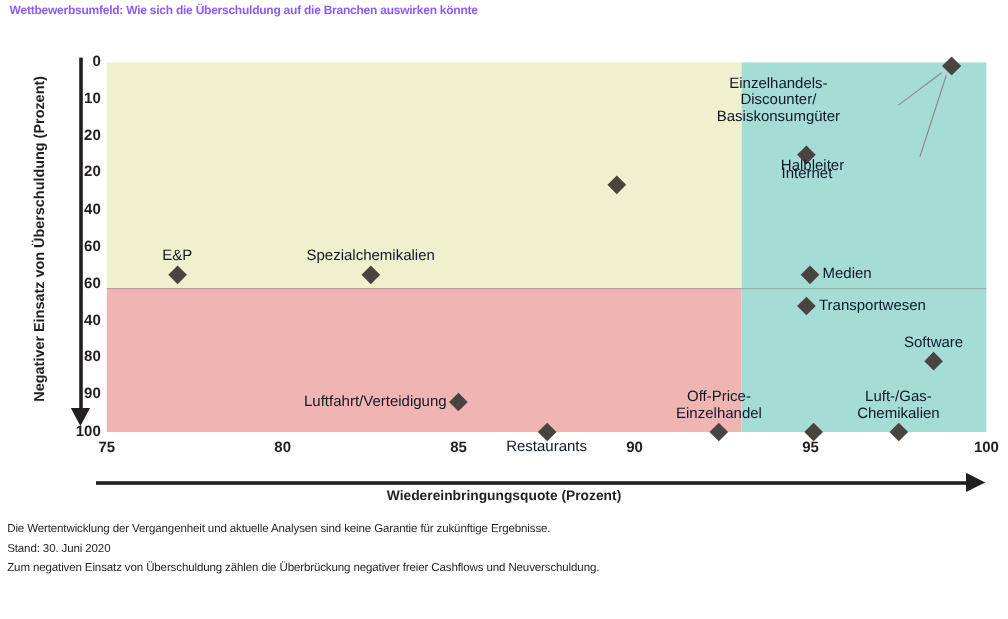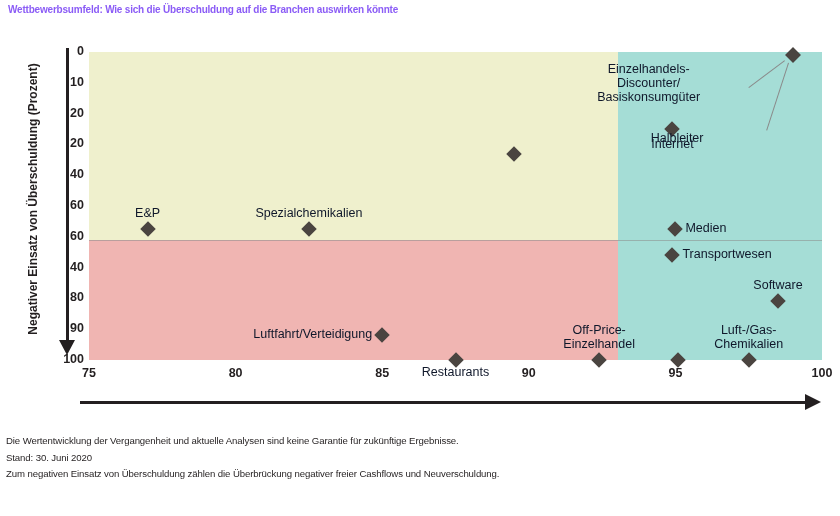--- a/index.html
+++ b/index.html
@@ -102,20 +102,21 @@
       <div class="ytick" style="top: 198px;">60</div>
       <div class="ytick" style="top: 228.8px;">60</div>
       <div class="ytick" style="top: 259.6px;">40</div>
       <div class="ytick" style="top: 290.4px;">80</div>
       <div class="ytick" style="top: 321.2px;">90</div>
       <div class="ytick" style="top: 352px;">100</div>
     </div>
 
   <div class="xaxis-line"></div>
   <div class="xaxis-arrow"></div>
+  <div class="xlabel">Wiedereinbringungsquote (Prozent)</div>
   <div id="xticks"></div>
 
   <div class="plot" id="plot">
     <div class="band band-ul"></div>
     <div class="band band-ur"></div>
     <div class="band band-ll"></div>
     <div class="band band-lr"></div>
     <div class="divider-h"></div>
   </div>
 

